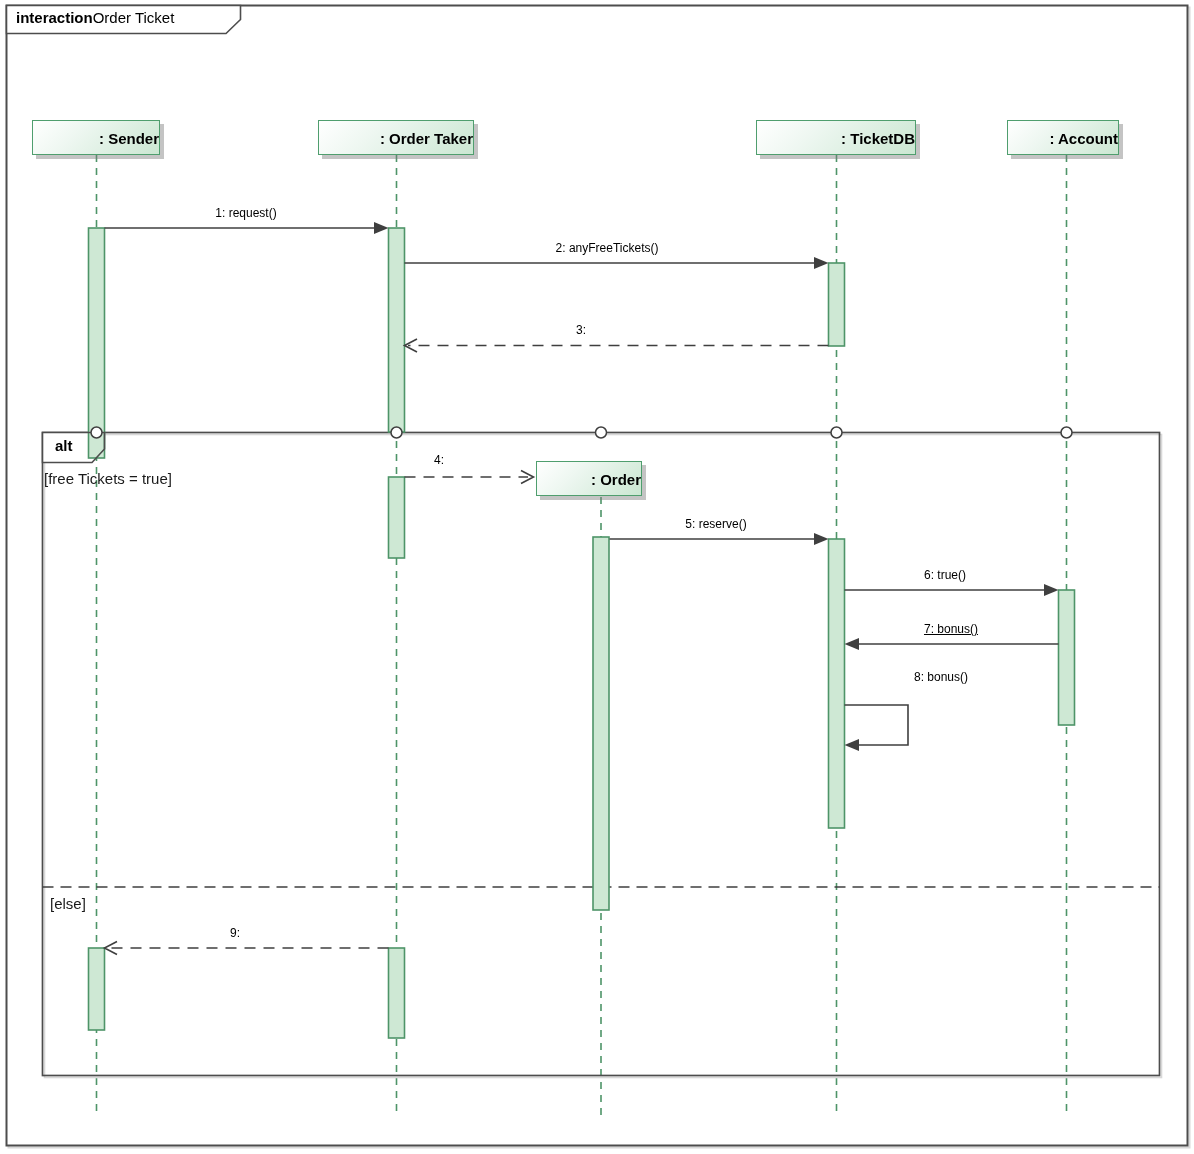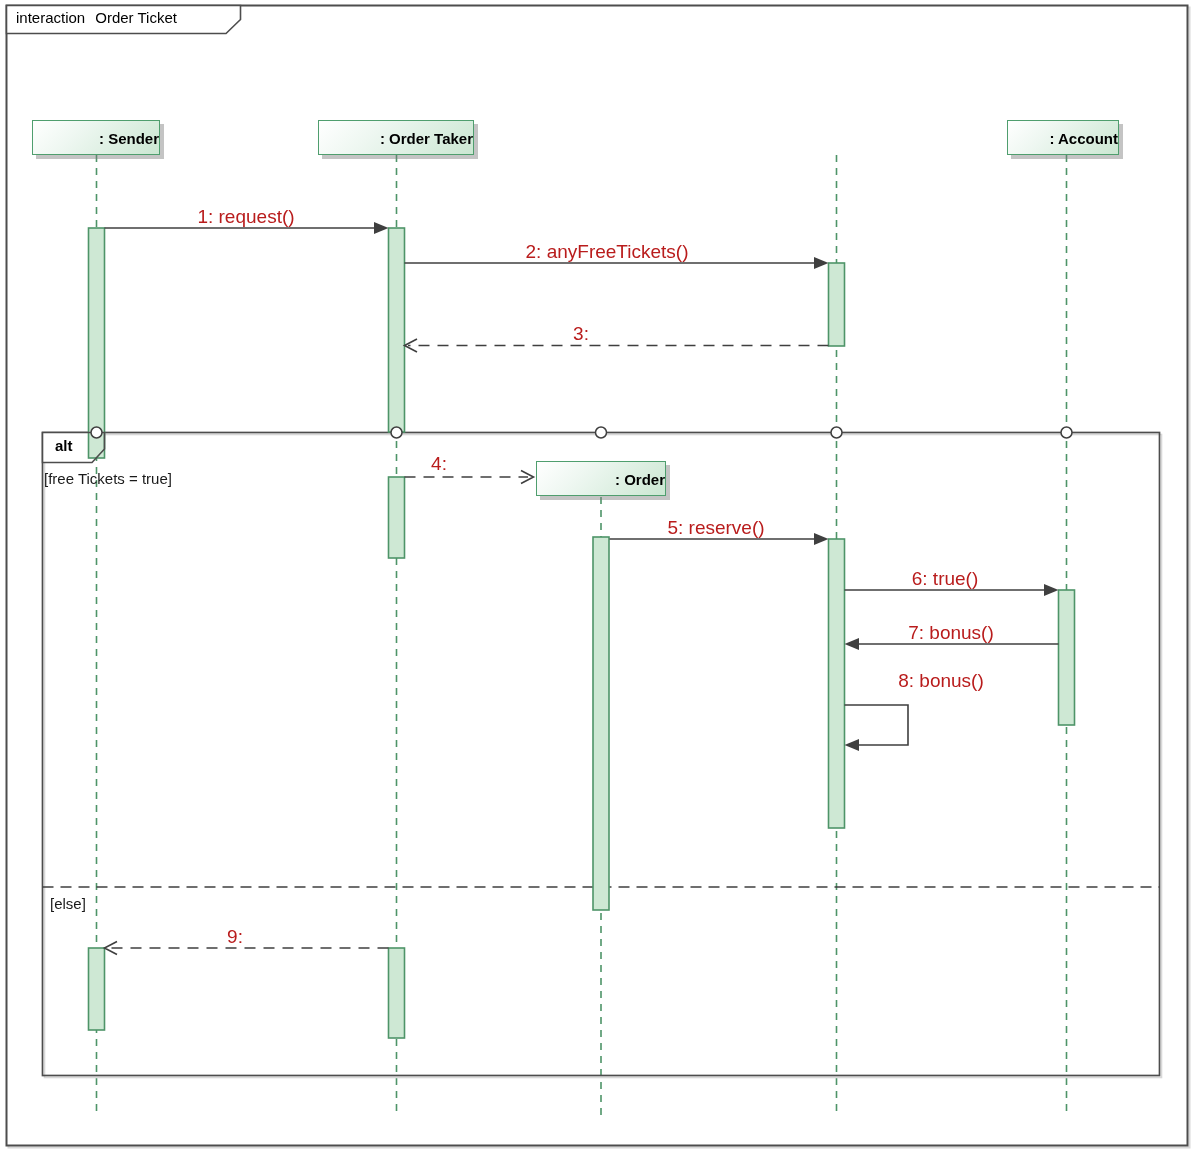--- a/index.html
+++ b/index.html
@@ -9,30 +9,30 @@
   }
   .head{
     position:absolute;height:35px;line-height:35px;text-align:right;
     font-weight:bold;font-size:15px;color:#000;
     background:linear-gradient(135deg,#ffffff 0%,#eef7f1 35%,#cbe7d2 100%);
     border:1.6px solid #4f9e6e;
     box-shadow:4px 4px 0 rgba(125,125,125,0.45);
     box-sizing:border-box;
   }
   .msg-label{
-    position:absolute;font-size:19px;color:#b91c1c;white-space:nowrap;
+    position:absolute;font-size:12px;color:#000000;white-space:nowrap;
     transform:translateX(-50%);
   }
   .guard{
     position:absolute;font-size:15px;color:#1a1a1a;white-space:nowrap;
   }
   .frame-title{
     position:absolute;left:16px;top:9px;font-size:15px;white-space:nowrap;color:#000;
   }
-  .frame-title .kw{font-weight:normal;margin-right:10px;}
+  .frame-title .kw{font-weight:bold;}
   .alt-op{
     position:absolute;left:55px;top:437px;font-size:15px;font-weight:bold;color:#000000;
   }
   svg{position:absolute;left:0;top:0;}
 </style>
 </head>
 <body>
 
 <div id="stage">
 
@@ -123,30 +123,31 @@
       <circle cx="1066.5" cy="432.5" r="5.5"></circle>
     </g>
   </svg>
 
   <div class="frame-title">
     <span class="kw">interaction</span><span>Order Ticket</span>
   </div>
 
   <div class="head" style="left:32px;top:120px;width:128px;">: Sender</div>
   <div class="head" style="left:318px;top:120px;width:156px;">: Order Taker</div>
+  <div class="head" style="left:756px;top:120px;width:160px;">: TicketDB</div>
   <div class="head" style="left:1007px;top:120px;width:112px;">: Account</div>
-  <div class="head" style="left:536px;top:461px;width:130px;">: Order</div>
+  <div class="head" style="left:536px;top:461px;width:106px;">: Order</div>
 
   <div class="alt-op">alt</div>
   <div class="guard" style="left:44px;top:470px;">[free Tickets = true]</div>
   <div class="guard" style="left:50px;top:895px;">[else]</div>
 
   <div class="msg-label" style="left:246px;top:206px;">1: request()</div>
   <div class="msg-label" style="left:607px;top:241px;">2: anyFreeTickets()</div>
   <div class="msg-label" style="left:581px;top:323px;">3:</div>
   <div class="msg-label" style="left:439px;top:453px;">4:</div>
   <div class="msg-label" style="left:716px;top:517px;">5: reserve()</div>
   <div class="msg-label" style="left:945px;top:568px;">6: true()</div>
-  <div class="msg-label" style="left:951px;top:622px;">7: bonus()</div>
+  <div class="msg-label" style="left:951px;top:622px;text-decoration:underline;">7: bonus()</div>
   <div class="msg-label" style="left:901px;top:670px;margin-left:40px;">8: bonus()</div>
   <div class="msg-label" style="left:235px;top:926px;">9:</div>
 
 </div>
 
 </body></html>

